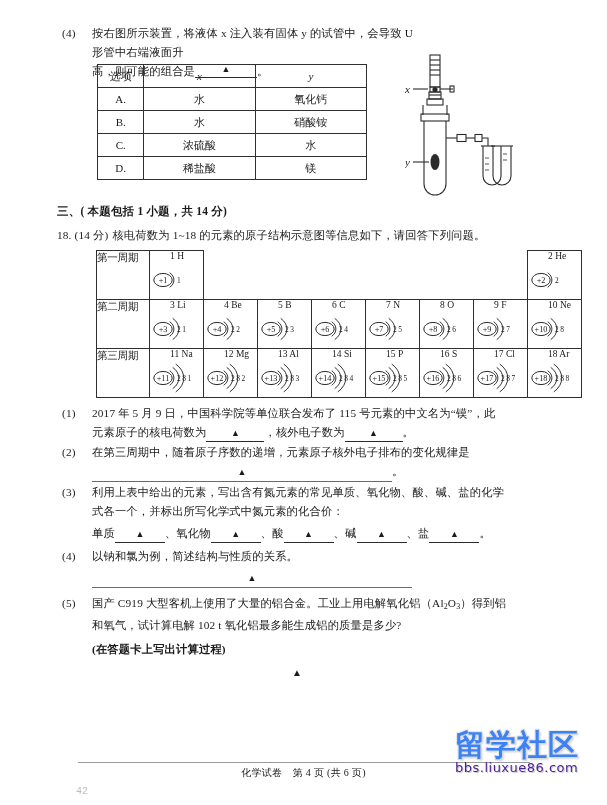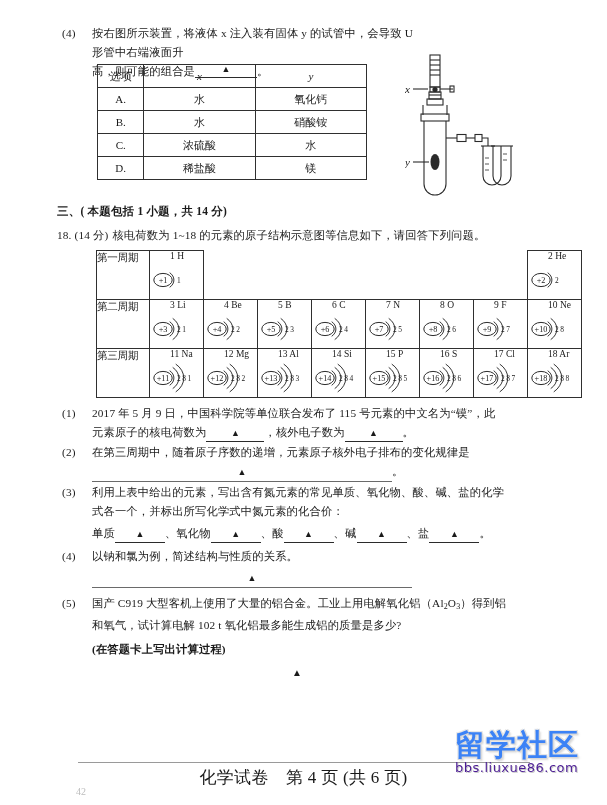--- a/index.html
+++ b/index.html
@@ -59,21 +59,21 @@
 
   
   #q4-block { position: absolute; left: 62px; top: 24px; width: 360px; }
   #opt-table { position: absolute; left: 97px; top: 64px; width: 270px; }
   #apparatus { position: absolute; left: 405px; top: 52px; width: 135px; height: 160px; }
   #section-head { position: absolute; left: 57px; top: 204px; width: 470px; }
   #q18-head { position: absolute; left: 57px; top: 226px; width: 480px; }
   #ptable { position: absolute; left: 96px; top: 250px; }
   #qlist { position: absolute; left: 62px; top: 404px; width: 470px; }
   #footer { position: absolute; left: 0; top: 766px; width: 607px; }
-  #pagenum-left { position: absolute; left: 76px; top: 786px; }
+  #pagenum-left { position: absolute; left: 76px; top: 786px; font-family: Liberation Mono, monospace; }
   #watermark { position: absolute; left: 455px; top: 728px; width: 150px; height: 62px; }
 
   
   table.opt {
     border-collapse: collapse;
     width: 270px;
     font-size: 11px;
   }
   table.opt td {
     border: 1px solid #2f2f2f;
@@ -126,21 +126,21 @@
     left: 2px;
     top: 12px;
     width: 51px;
     height: 34px;
   }
   .el-diagram svg { display: block; }
 
   
   .footer-line {
     text-align: center;
-    font-size: 17px;
+    font-size: 10px;
     letter-spacing: 0.3px;
   }
   .footer-rule {
     position: absolute;
     left: 78px;
     top: -4px;
     width: 452px;
     height: 1px;
     background: #9a9a9a;
   }

